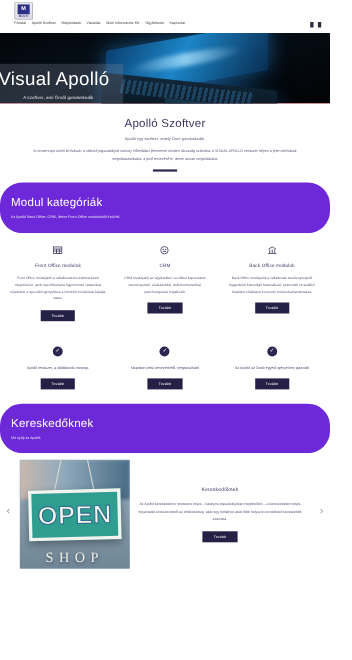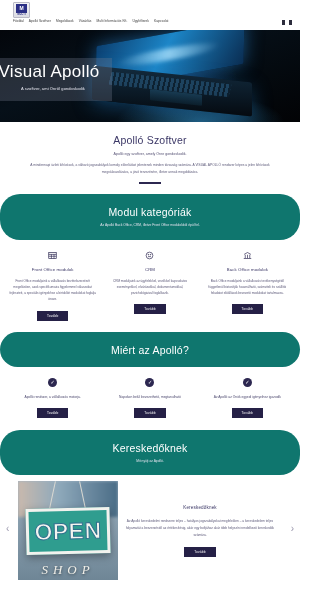--- a/index.html
+++ b/index.html
@@ -33,21 +33,21 @@
   }
   .nav a {
     font-size:3.2px; color:#3a3a3a; text-decoration:none;
     white-space:nowrap; letter-spacing:.05px;
   }
   .social { position:absolute; right:8px; top:20px; display:flex; gap:4px; }
   .social i { width:3px; height:5px; background:#2c2c3c; display:block; }
 
   
   .hero {
-    height:92px; position:relative; overflow:hidden;
+    height:64px; position:relative; overflow:hidden;
     background:#ef4444;
   }
   .hero .laptop {
     position:absolute; inset:0;
     background:
       radial-gradient(ellipse 120px 40px at 200px 92px, rgba(60,170,230,.50), transparent 70%),
       radial-gradient(ellipse 90px 55px at 175px 50px, rgba(20,90,160,.55), transparent 70%),
       linear-gradient(160deg,#03060b 0%,#061019 40%,#020305 100%);
   }
   .hero .screen {
@@ -97,21 +97,21 @@
   .sec-title {
     font-size:10.5px; font-weight:300; color:#3b3766; letter-spacing:.2px;
   }
   .sec-sub { font-size:3.6px; color:#575375; margin-top:5px; line-height:1.7; }
   .sec-body {
     font-size:3.3px; color:#5b5878; line-height:2.0;
     margin-top:5px; padding:0 14px;
   }
   .divider { width:22px; height:2px; background:#2c2750; margin:7px auto 0; }
 
-  .band { background:#0f766e; padding:12px 10px 11px; text-align:center;border-radius:20px; }
+  .band { background:#6d28d9; padding:12px 10px 11px; text-align:left;border-radius:20px; }
   .band .sec-title { color:#ffffff; }
   .band .sec-sub { color:#e4e3ee; font-size:3.3px; }
 
   
   .cards { display:flex; background:#fff; padding:9px 4px 11px; }
   .card { flex:1; text-align:center; padding:0 5px; }
   .card-icon { height:14px; display:flex; align-items:center; justify-content:center; color:#2c2750; }
   .card-title { font-size:4.3px; color:#3b3766; margin-top:4px; letter-spacing:.1px; }
   .card-text { font-size:3.1px; color:#5b5878; line-height:2.0; margin-top:6px; }
   .btn {
@@ -160,21 +160,21 @@
     position:absolute; left:30px; top:0; width:40px; height:28px;
   }
   .car-img .rope i {
     position:absolute; top:0; width:1px; height:28px; background:#d8d8d2;
   }
   .car-img .rope i:nth-child(1){ left:4px; transform:rotate(12deg); }
   .car-img .rope i:nth-child(2){ left:34px; transform:rotate(-12deg); }
   .car-img .shop {
     position:absolute; left:0; bottom:2px; width:100%; text-align:center;
     font-family:"Liberation Serif", serif; font-size:13px; color:#f0efe9;
-    letter-spacing:5px; text-shadow:0 1px 3px rgba(0,0,0,.5);font-style:italic;
+    letter-spacing:5px; text-shadow:0 1px 3px rgba(0,0,0,.5);
   }
   .car-text { flex:1; text-align:center; padding:0 6px; }
   .car-title { font-size:4.6px; color:#3b3766; letter-spacing:.15px; }
   .car-body { font-size:3.2px; color:#5b5878; line-height:2.1; margin-top:8px; }
   .car-arrow {
     position:absolute; top:50%; transform:translateY(-50%);
     font-size:10px; color:#9a97ad; cursor:pointer; user-select:none;
     font-family:"Liberation Sans", sans-serif; font-weight:300;
   }
   .car-arrow.left { left:6px; }
@@ -267,23 +267,20 @@
             <line x1="12" y1="10" x2="12" y2="19"></line>
           <line x1="18" y1="10" x2="18" y2="19"></line>
         </svg>
       </div>
       <div class="card-title">Back Office modulok</div>
       <div class="card-text">Back Office moduljaink a vállalkozás tevékenységétől függetlenül biztosítják használható, számviteli és szállítói feladatot előállások bevezető modulokat tartalmazza.</div>
       <button class="btn">Tovább</button>
     </div>
   </div>
 
-  <div class="band">
-    <div class="sec-title">Miért az Apolló?</div>
-  </div>
 
   <div class="features">
     <div class="feature">
       <div class="feature-icon">✓</div>
       <div class="feature-text">Apolló rendszer, a vállalkozás motorja.</div>
       <button class="btn">Tovább</button>
     </div>
     <div class="feature">
       <div class="feature-icon">✓</div>
       <div class="feature-text">Napokon belül bevezethető, megtanulható</div>

